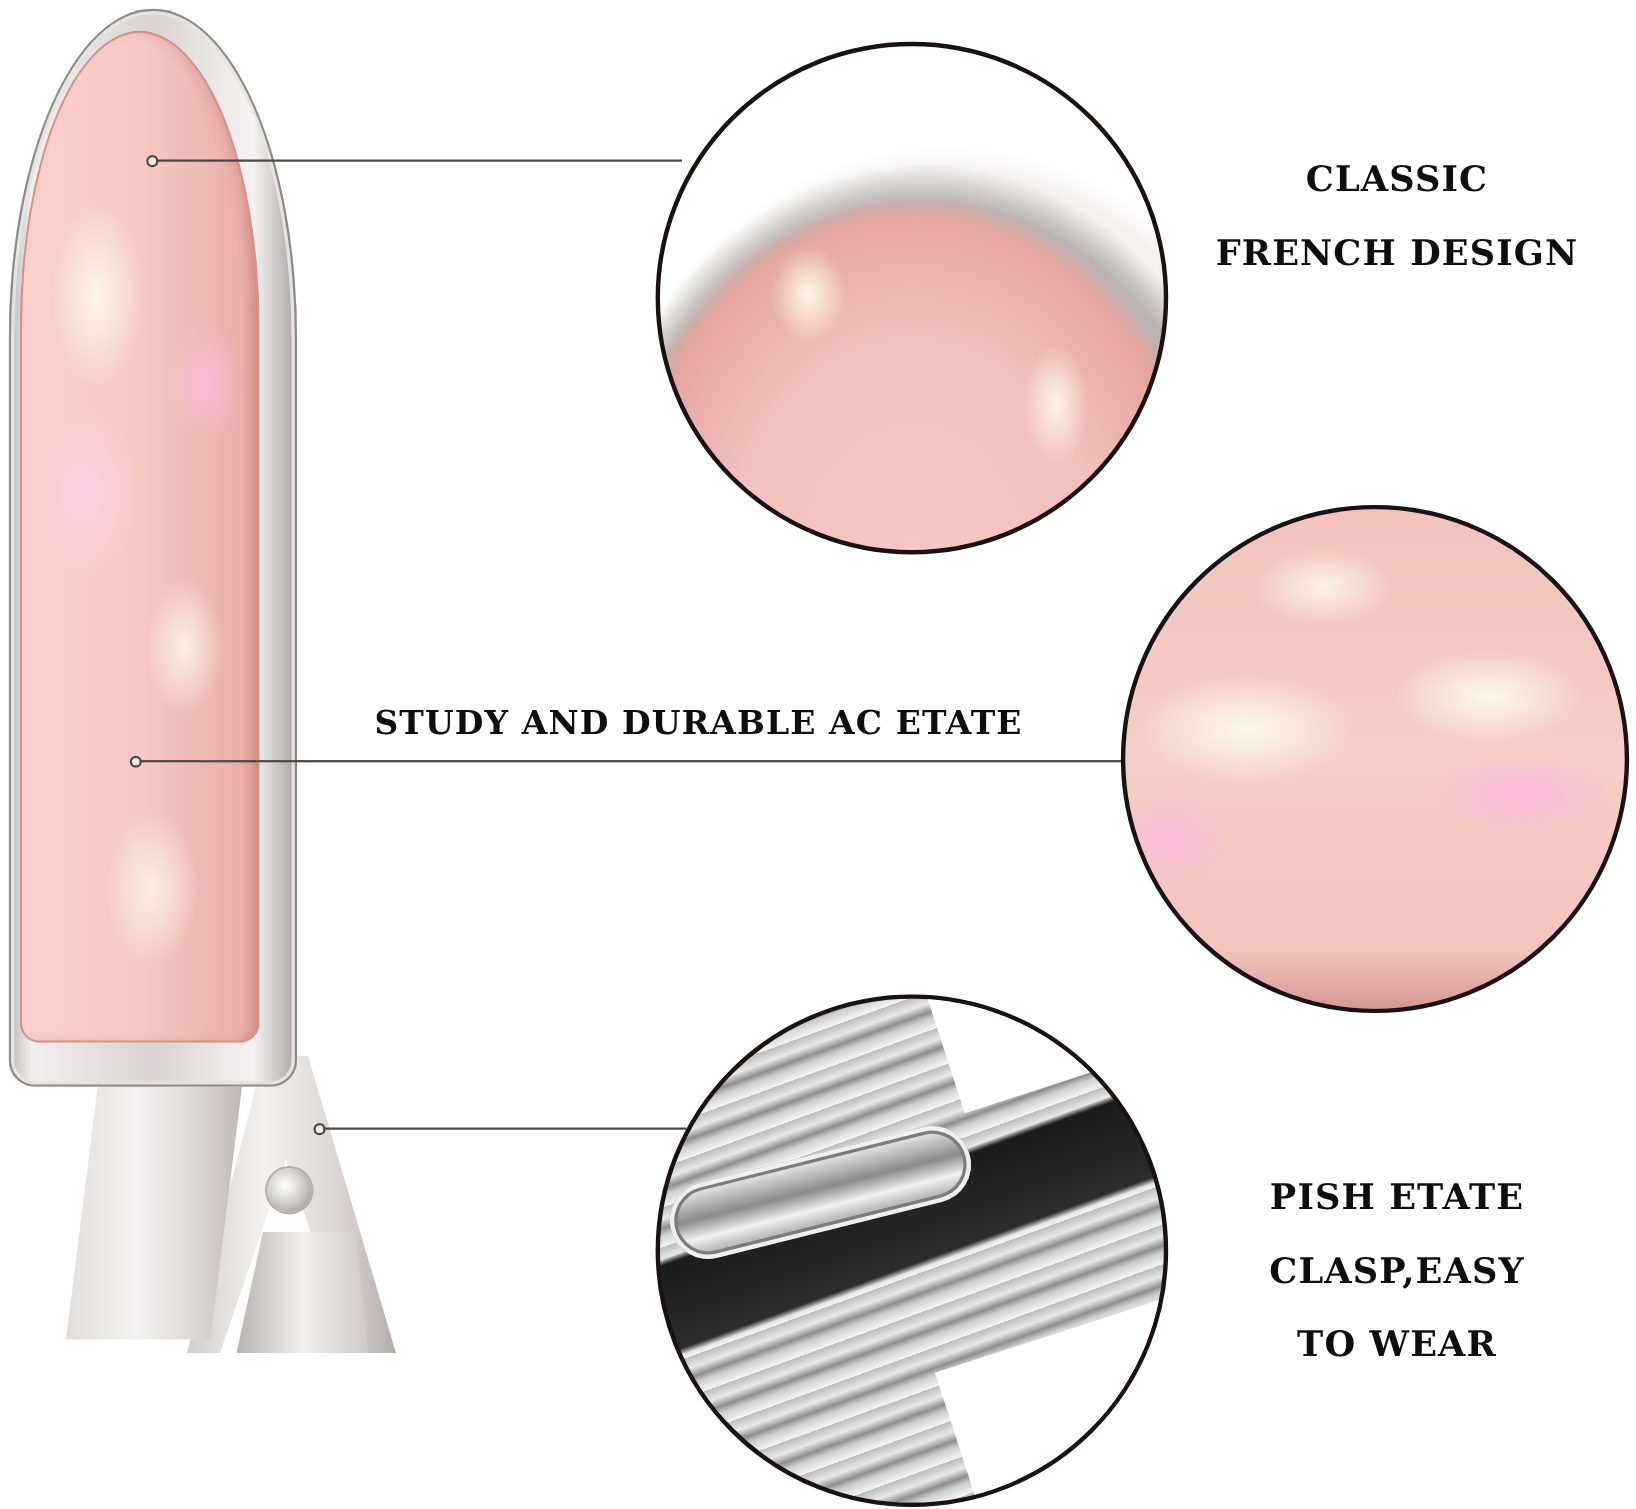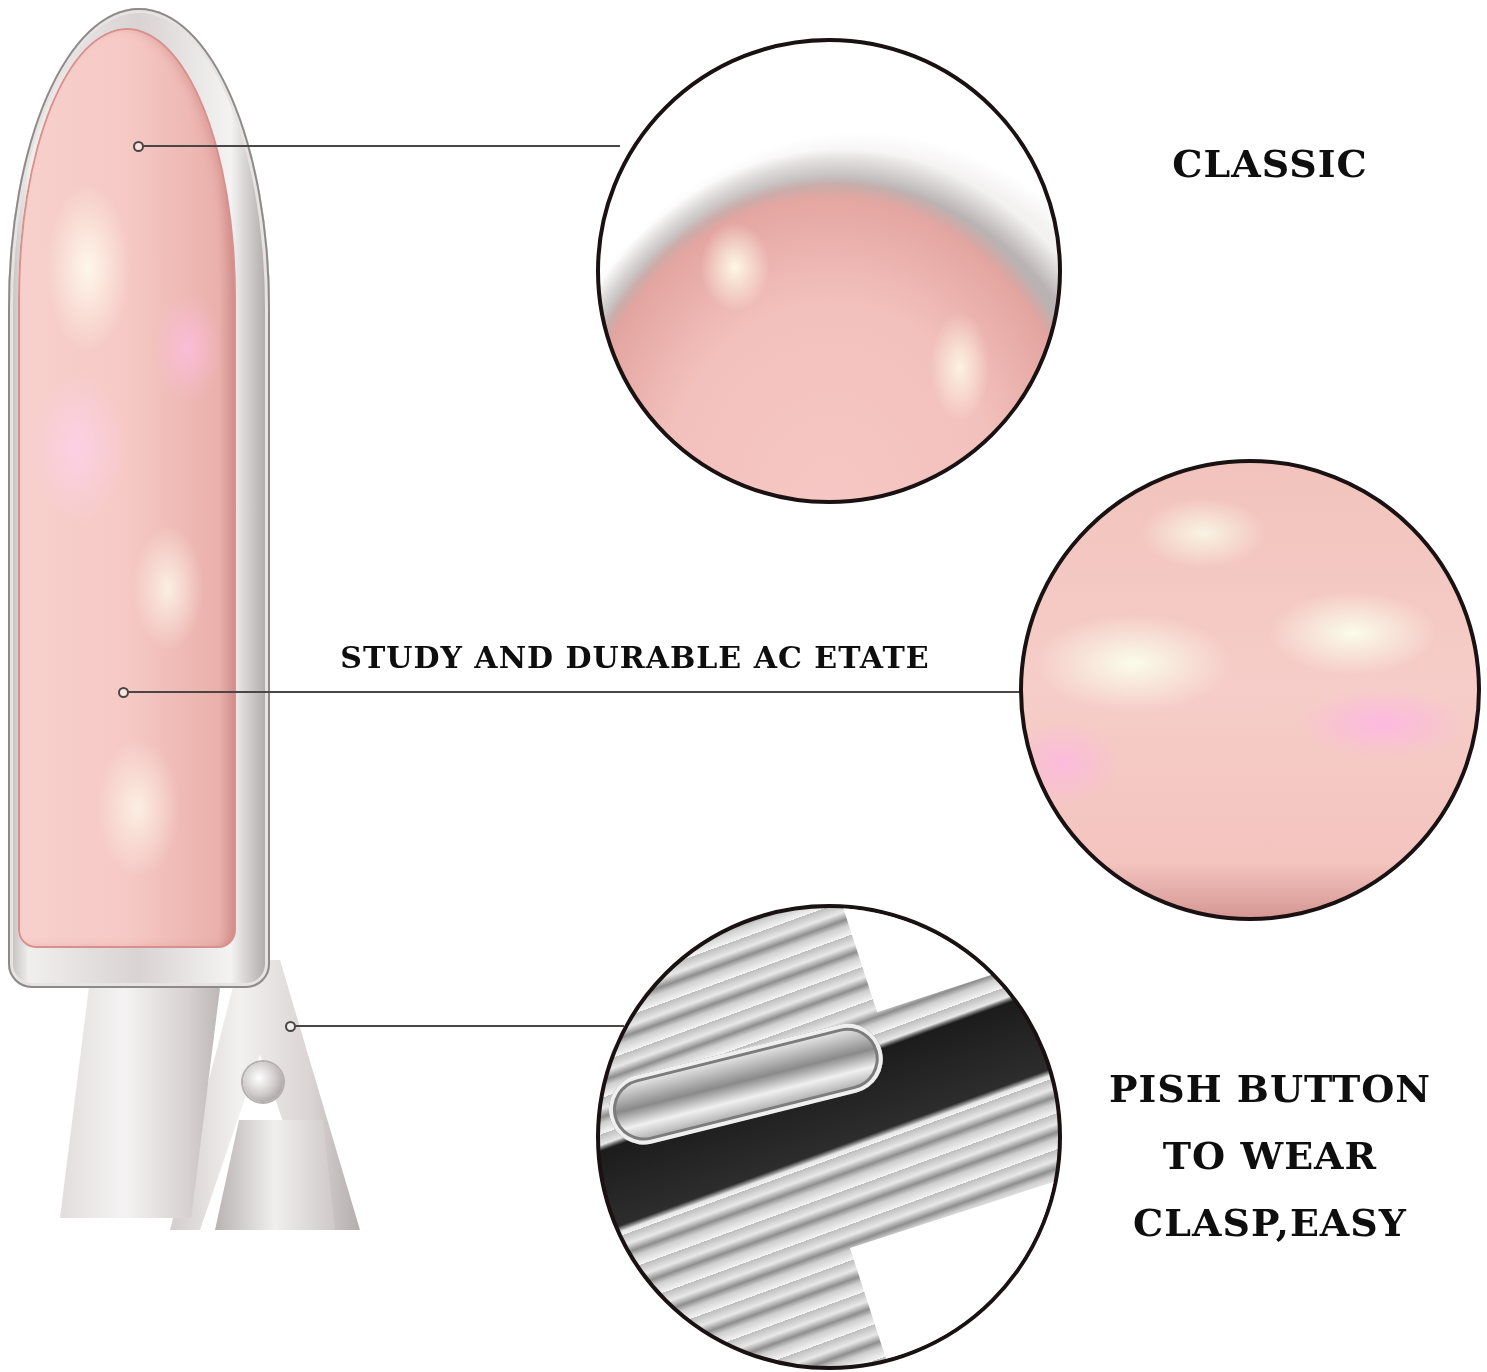--- a/index.html
+++ b/index.html
@@ -143,21 +143,21 @@
       transform-origin: left center;
     }
 
     
     .feature-text {
       color: #0e0e0e;
       font-weight: bold;
       text-align: center;
       letter-spacing: 1px;
       line-height: 67px;
-      font-size: 38px;
+      font-size: 32px;
     }
     .feature-text .line { display: block; white-space: nowrap; }
 
     .text-top { left: 1080px; top: 130px; width: 380px; }
     .text-middle { left: 270px; top: 625px; width: 730px; line-height: 66px; font-size: 30px; }
     .text-bottom { left: 1090px; top: 1055px; width: 360px; }
   </style>
 </head>
 <body>
 
@@ -187,23 +187,24 @@
 <div class="abs detail-circle circle-middle"></div>
 
 <div class="abs detail-circle circle-bottom">
   <div class="abs white-gap-top"></div>
   <div class="abs white-gap-bottom"></div>
   <div class="abs slot"></div>
 </div>
 
 <div class="abs feature-text text-top">
   <span class="line">CLASSIC</span>
+  <span class="line">FRENCH DESIGN</span>
 </div>
 
 <div class="abs feature-text text-middle">
   <span class="line">STUDY AND DURABLE AC ETATE</span>
 </div>
 
 <div class="abs feature-text text-bottom">
-  <span class="line">PISH BUTTON</span>
+  <span class="line">PISH ETATE</span>
+  <span class="line">CLASP,EASY</span>
   <span class="line">TO WEAR</span>
-  <span class="line">CLASP,EASY</span>
 </div>
 
 </body></html>

